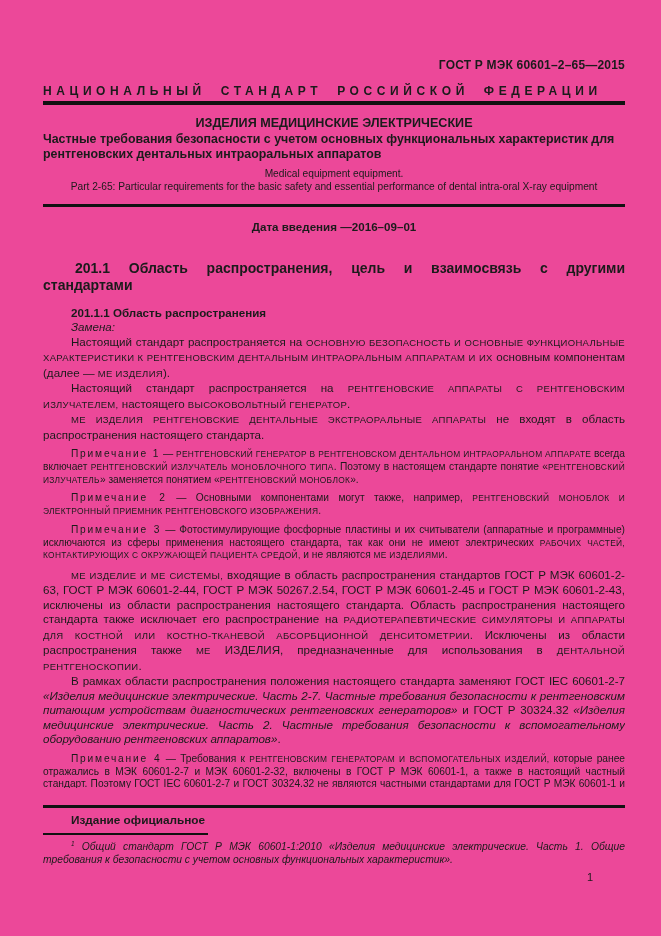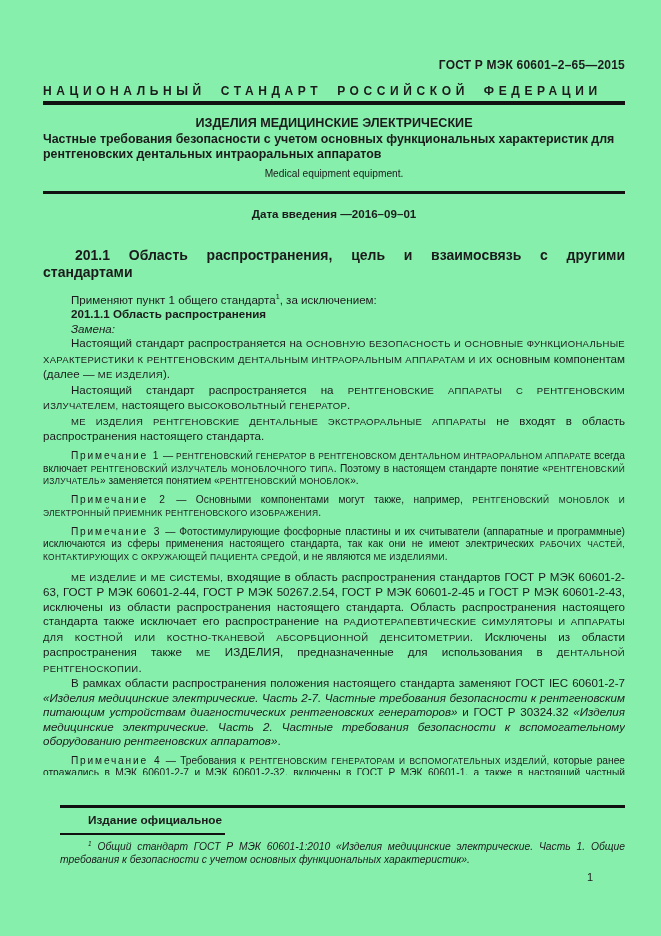--- a/index.html
+++ b/index.html
@@ -1,19 +1,19 @@
 <!DOCTYPE html>
 <html><head>
 <meta charset="utf-8">
 <style>
   html,body{margin:0;padding:0;background:#ffffff;}
   .page{
     position:relative;
     width:661px;height:936px;
-    background:#86efac;
+    background:#ec4899;
     font-family:"Liberation Sans", sans-serif;
     color:#1b1b1b;
     box-sizing:border-box;
     padding:58px 36px 0 43px;
     overflow:hidden;
   }
   .doc-number{text-align:right;font-weight:bold;font-size:12px;letter-spacing:.2px;}
   .nat-std{margin-top:12px;font-weight:bold;font-size:12px;letter-spacing:4.6px;word-spacing:7px;white-space:nowrap;}
   .rule{background:#111;border:0;}
   .rule-1{height:4px;margin-top:3px;}
@@ -27,21 +27,21 @@
   .heading .hl1{display:block;text-align:justify;text-align-last:justify;text-indent:32px;}
   .heading .hl2{display:block;}
   .content{margin-top:12px;height:482px;overflow:hidden;}
   p.body{margin:0;font-size:11.6px;line-height:14.5px;text-align:justify;text-indent:28px;}
   p.note{margin:6px 0 6px 0;font-size:10.2px;line-height:12.7px;text-align:justify;text-indent:28px;}
   .sc{font-size:.82em;letter-spacing:.3px;}
   .b{font-weight:bold;}
   .i{font-style:italic;}
   .sup{vertical-align:super;font-size:.62em;line-height:0;}
   .spaced{letter-spacing:1.8px;}
-  .footer{position:absolute;left:60px;right:36px;top:805px;}
+  .footer{position:absolute;left:43px;right:36px;top:805px;}
   .rule-3{height:3px;}
   .official{font-weight:bold;font-size:11.8px;margin:5px 0 0 28px;}
   .fnrule{width:165px;height:2px;background:#111;margin-top:6px;}
   .footnote{margin:5px 0 0 0;font-style:italic;font-size:10.3px;line-height:13px;text-align:justify;text-indent:28px;}
   .pagenum{margin-top:5px;text-align:right;padding-right:32px;font-size:11px;}
 </style>
 </head>
 <body>
 
 <div class="page">
@@ -52,33 +52,33 @@
 
   <div class="rule rule-1"></div>
 
   <div class="title-ru">ИЗДЕЛИЯ МЕДИЦИНСКИЕ ЭЛЕКТРИЧЕСКИЕ</div>
 
 
   <div class="subtitle">Частные требования безопасности с учетом основных функциональных характеристик для рентгеновских дентальных интраоральных аппаратов</div>
 
   <div class="title-en">
     <div>Medical equipment equipment.</div>
+    <div>Part 2-65: Particular requirements for the basic safety and essential performance of dental intra-oral X-ray equipment</div>
   </div>
 
   <div class="rule rule-2"></div>
 
   <div class="date">Дата введения —2016–09–01</div>
 
   <h1 class="heading">
     <span class="hl1">201.1 Область распространения, цель и взаимосвязь с другими</span>
     <span class="hl2">стандартами</span>
   </h1>
 
   <div class="content">
-      <p class="body"><span>Применяют пункт 1 общего стандарта</span><span class="sup">1</span><span>, за исключением:</span></p>
       <p class="body"><span class="b">201.1.1 Область распространения</span></p>
       <p class="body"><span class="i">Замена:</span></p>
       <p class="body"><span>Настоящий стандарт распространяется на </span><span class="sc">ОСНОВНУЮ БЕЗОПАСНОСТЬ И ОСНОВНЫЕ ФУНКЦИОНАЛЬНЫЕ ХАРАКТЕРИСТИКИ К РЕНТГЕНОВСКИМ ДЕНТАЛЬНЫМ ИНТРАОРАЛЬНЫМ АППАРАТАМ И ИХ</span><span> основным компонентам (далее — </span><span class="sc">МЕ ИЗДЕЛИЯ</span><span>).</span></p>
       <p class="body"><span>Настоящий стандарт распространяется на </span><span class="sc">РЕНТГЕНОВСКИЕ АППАРАТЫ С РЕНТГЕНОВСКИМ ИЗЛУЧАТЕЛЕМ,</span><span> настоящего </span><span class="sc">ВЫСОКОВОЛЬТНЫЙ ГЕНЕРАТОР</span><span>.</span></p>
       <p class="body"><span class="sc">МЕ ИЗДЕЛИЯ РЕНТГЕНОВСКИЕ ДЕНТАЛЬНЫЕ ЭКСТРАОРАЛЬНЫЕ АППАРАТЫ</span><span> не входят в область распространения настоящего стандарта.</span></p>
       <p class="note"><span class="spaced">Примечание 1</span><span> — </span><span class="sc">РЕНТГЕНОВСКИЙ ГЕНЕРАТОР В РЕНТГЕНОВСКОМ ДЕНТАЛЬНОМ ИНТРАОРАЛЬНОМ АППАРАТЕ</span><span> всегда включает </span><span class="sc">РЕНТГЕНОВСКИЙ ИЗЛУЧАТЕЛЬ МОНОБЛОЧНОГО ТИПА</span><span>. Поэтому в настоящем стандарте понятие «</span><span class="sc">РЕНТГЕНОВСКИЙ ИЗЛУЧАТЕЛЬ</span><span>» заменяется понятием «</span><span class="sc">РЕНТГЕНОВСКИЙ МОНОБЛОК</span><span>».</span></p>
       <p class="note"><span class="spaced">Примечание 2</span><span> — Основными компонентами могут также, например, </span><span class="sc">РЕНТГЕНОВСКИЙ МОНОБЛОК И ЭЛЕКТРОННЫЙ ПРИЕМНИК РЕНТГЕНОВСКОГО ИЗОБРАЖЕНИЯ</span><span>.</span></p>
       <p class="note"><span class="spaced">Примечание 3</span><span> — Фотостимулирующие фосфорные пластины и их считыватели (аппаратные и программные) исключаются из сферы применения настоящего стандарта, так как они не имеют электрических </span><span class="sc">РАБОЧИХ ЧАСТЕЙ, КОНТАКТИРУЮЩИХ С ОКРУЖАЮЩЕЙ ПАЦИЕНТА СРЕДОЙ,</span><span> и не являются </span><span class="sc">МЕ ИЗДЕЛИЯМИ</span><span>.</span></p>
       <p class="body"><span class="sc">МЕ ИЗДЕЛИЕ И МЕ СИСТЕМЫ,</span><span> входящие в область распространения стандартов ГОСТ Р  МЭК 60601-2-63, ГОСТ Р МЭК 60601-2-44, ГОСТ Р МЭК 50267.2.54, ГОСТ Р МЭК 60601-2-45 и ГОСТ Р МЭК 60601-2-43, исключены из области распространения настоящего стандарта. Область распространения настоящего стандарта также исключает его распространение на </span><span class="sc">РАДИОТЕРАПЕВТИЧЕСКИЕ СИМУЛЯТОРЫ И АППАРАТЫ ДЛЯ КОСТНОЙ ИЛИ КОСТНО-ТКАНЕВОЙ АБСОРБЦИОННОЙ ДЕНСИТОМЕТРИИ</span><span>. Исключены из области распространения также </span><span class="sc">МЕ</span><span> ИЗДЕЛИЯ, предназначенные для использования в </span><span class="sc">ДЕНТАЛЬНОЙ РЕНТГЕНОСКОПИИ</span><span>.</span></p>
       <p class="body"><span>В рамках области распространения положения настоящего стандарта заменяют ГОСТ IEC 60601-2-7 </span><span class="i">«Изделия медицинские электрические. Часть 2-7. Частные требования безопасности к рентгеновским питающим устройствам диагностических рентгеновских генераторов»</span><span> и ГОСТ Р 30324.32 </span><span class="i">«Изделия медицинские электрические. Часть 2. Частные требования безопасности к вспомогательному оборудованию рентгеновских аппаратов»</span><span>.</span></p>

